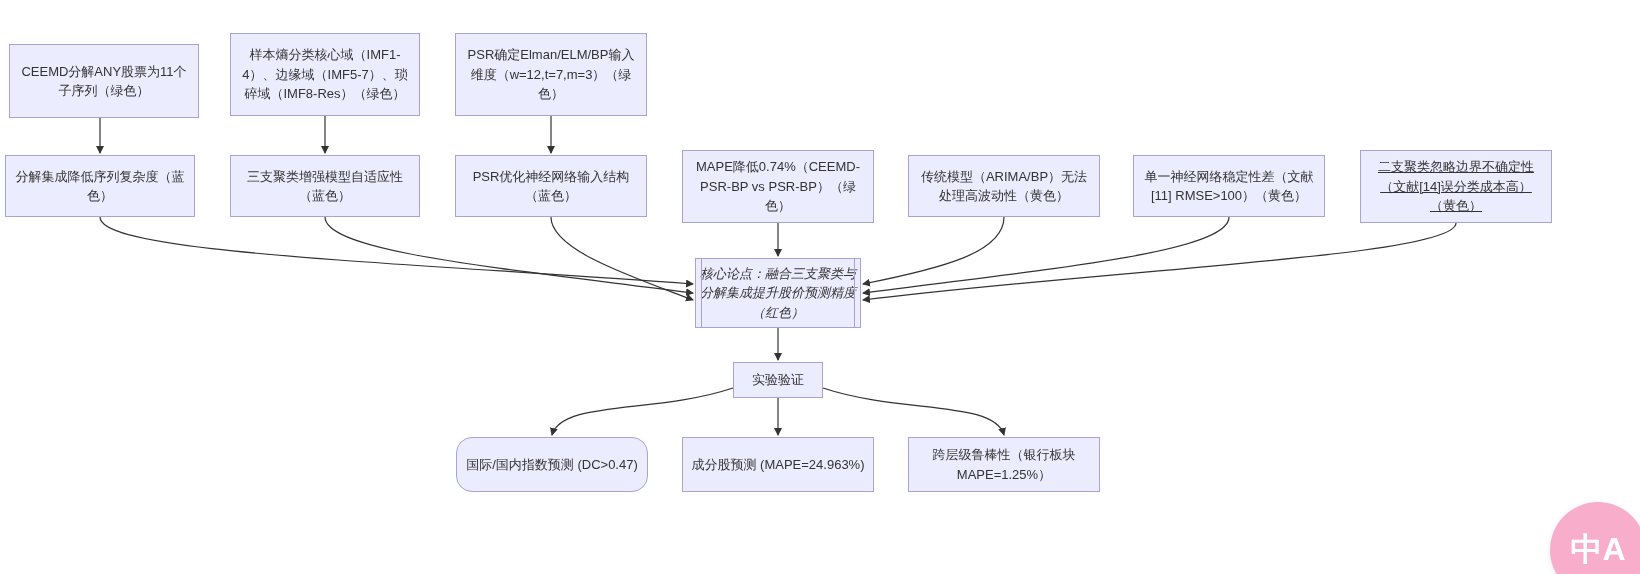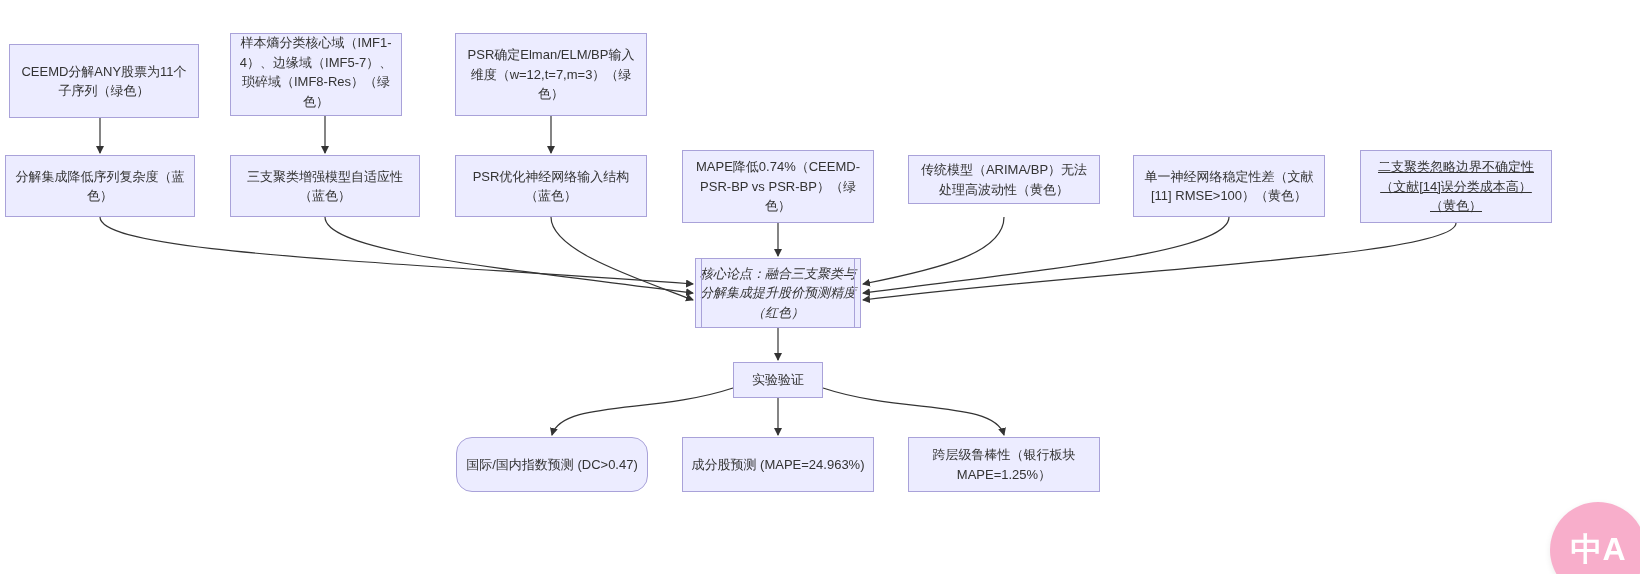--- a/index.html
+++ b/index.html
@@ -95,40 +95,40 @@
       <path d="M778 328 V360" marker-end="url(#arrow)"></path>
       <path d="M733 388 C655 414, 562 400, 552 435" marker-end="url(#arrow)"></path>
       <path d="M778 398 V435" marker-end="url(#arrow)"></path>
       <path d="M823 388 C901 414, 994 400, 1004 435" marker-end="url(#arrow)"></path>
     </g>
   </svg>
 
   <div class="node" style="left:9px; top:44px; width:190px; height:74px;">
     <span class="lbl">CEEMD分解ANY股票为11个子序列（绿色）</span>
   </div>
-  <div class="node" style="left:230px; top:33px; width:172px; height:83px;align-items:flex-end;">
+  <div class="node" style="left:230px; top:33px; width:190px; height:83px;">
     <span class="lbl">样本熵分类核心域（IMF1-4）、边缘域（IMF5-7）、琐碎域（IMF8-Res）（绿色）</span>
   </div>
   <div class="node" style="left:455px; top:33px; width:192px; height:83px;justify-content:flex-end;">
     <span class="lbl">PSR确定Elman/ELM/BP输入维度（w=12,t=7,m=3）（绿色）</span>
   </div>
 
   <div class="node" style="left:5px; top:155px; width:190px; height:62px;">
     <span class="lbl">分解集成降低序列复杂度（蓝色）</span>
   </div>
   <div class="node" style="left:230px; top:155px; width:190px; height:62px;">
     <span class="lbl">三支聚类增强模型自适应性（蓝色）</span>
   </div>
   <div class="node" style="left:455px; top:155px; width:192px; height:62px;">
     <span class="lbl">PSR优化神经网络输入结构（蓝色）</span>
   </div>
   <div class="node" style="left:682px; top:150px; width:192px; height:73px;">
     <span class="lbl">MAPE降低0.74%（CEEMD-PSR-BP vs PSR-BP）（绿色）</span>
   </div>
-  <div class="node" style="left:908px; top:155px; width:192px; height:49px;">
+  <div class="node" style="left:908px; top:155px; width:192px; height:62px;">
     <span class="lbl">传统模型（ARIMA/BP）无法处理高波动性（黄色）</span>
   </div>
   <div class="node" style="left:1133px; top:155px; width:192px; height:62px;">
     <span class="lbl">单一神经网络稳定性差（文献[11] RMSE&gt;100）（黄色）</span>
   </div>
   <div class="node" style="left:1360px; top:150px; width:192px; height:73px;text-decoration:underline;">
     <span class="lbl">二支聚类忽略边界不确定性（文献[14]误分类成本高）（黄色）</span>
   </div>
 
   <div class="node subroutine" style="left:695px; top:258px; width:166px; height:70px;">

